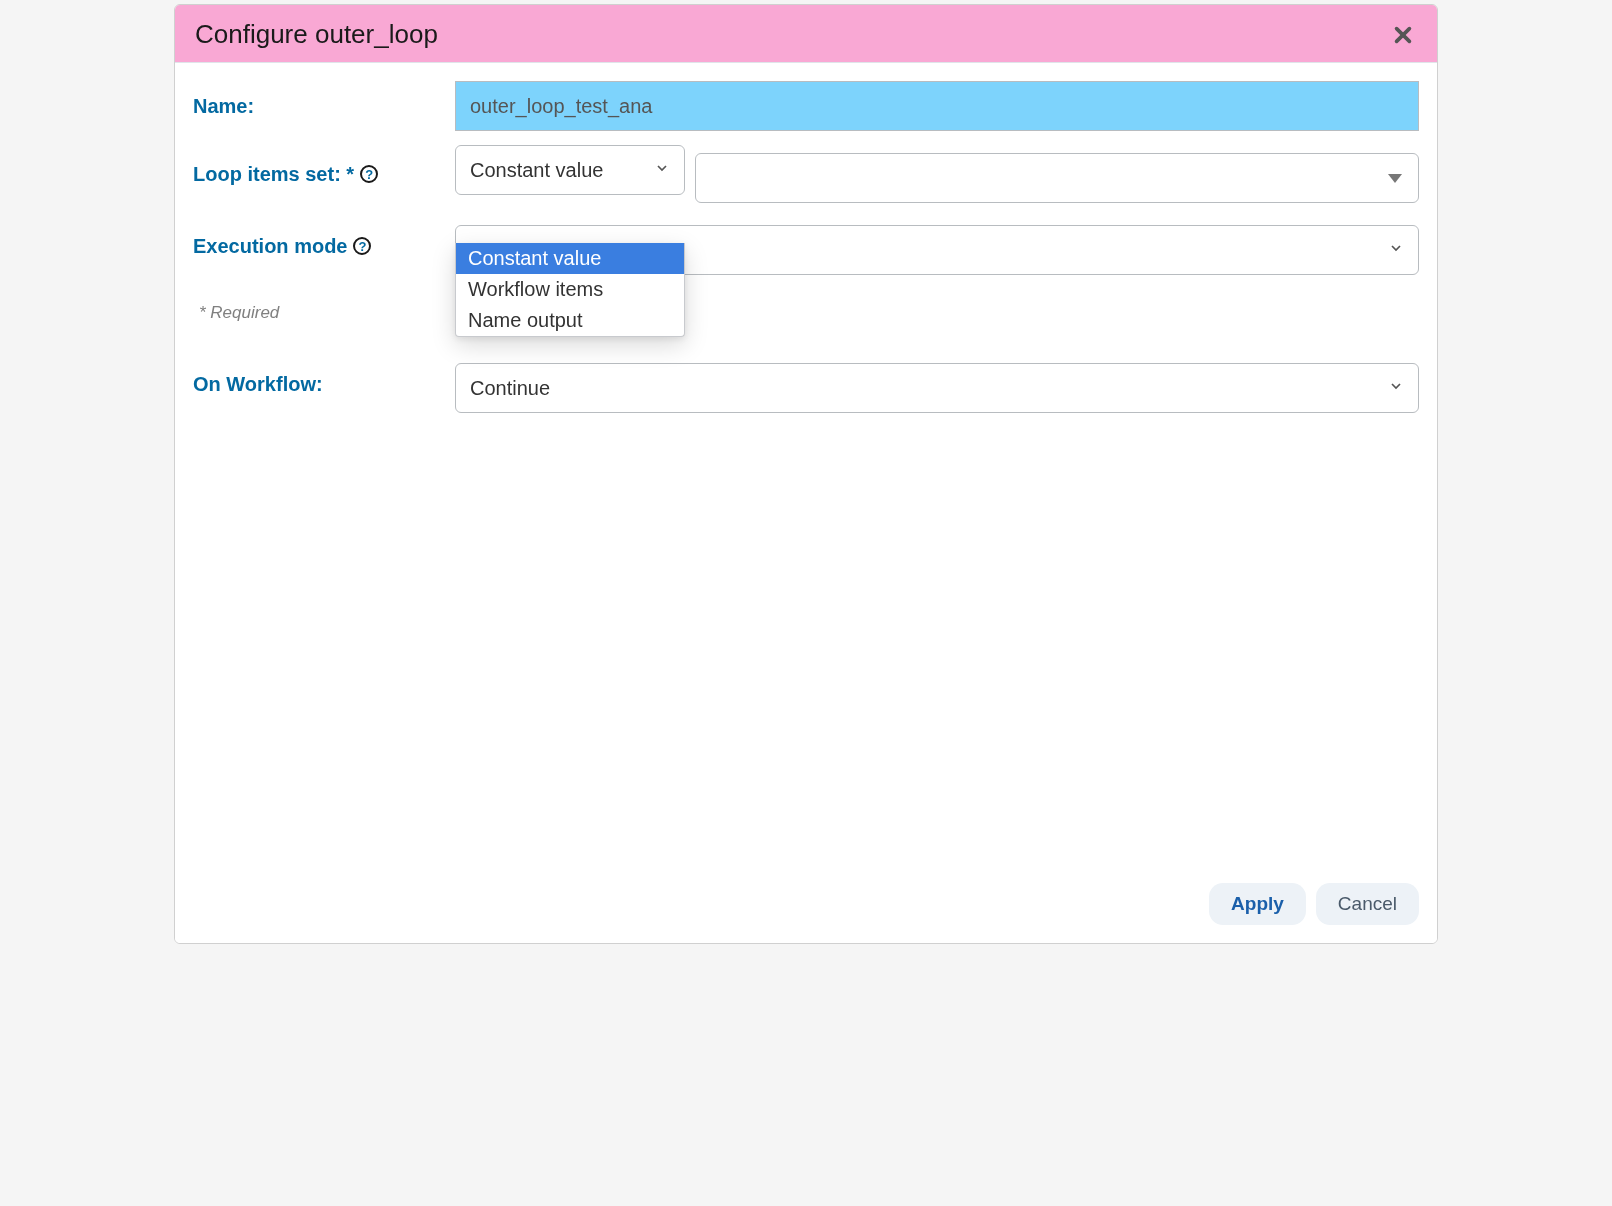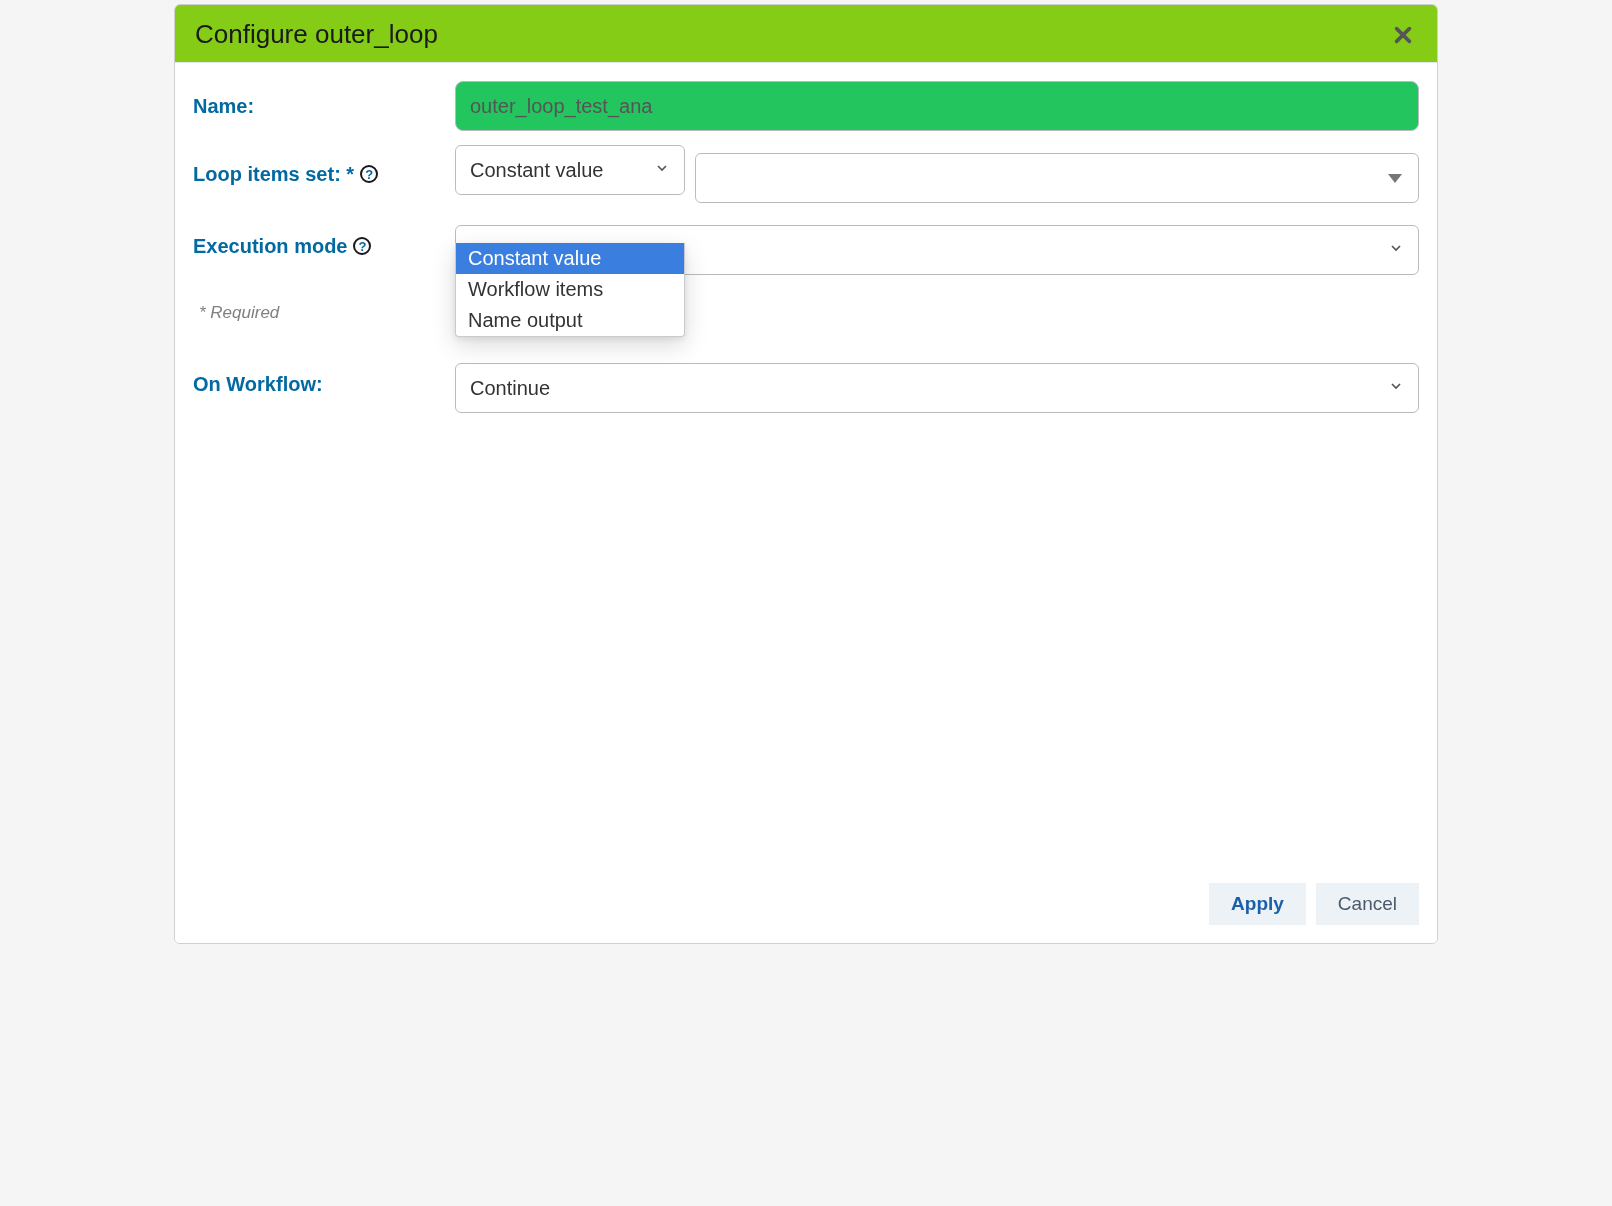--- a/index.html
+++ b/index.html
@@ -17,21 +17,21 @@
       border: 1px solid #d0d0d0;
       border-radius: 6px;
       width: 1264px;
       height: 940px;
       margin: 0 auto;
       display: flex;
       flex-direction: column;
       overflow: hidden;
     }
     .dialog-header {
-      background: #84cc16;
+      background: #f9a8d4;
       padding: 14px 20px 12px 20px;
       display: flex;
       align-items: center;
       justify-content: space-between;
       border-bottom: 1px solid #e0e5ea;
     }
     .dialog-title {
       font-size: 26px;
       font-weight: 400;
       color: #1a1a1a;
@@ -83,25 +83,25 @@
     }
     .form-field {
       flex: 1;
       display: flex;
       gap: 10px;
     }
     .text-input {
       width: 100%;
       height: 50px;
       border: 1px solid #b8bcc0;
-      border-radius: 8px;
+      border-radius: 0;
       padding: 0 14px;
       font-size: 20px;
       color: #555;
-      background: #22c55e;
+      background: #7dd3fc;
     }
     .select-wrap {
       position: relative;
       height: 50px;
       border: 1px solid #b8bcc0;
       border-radius: 6px;
       background: #fff;
       display: flex;
       align-items: center;
       padding: 0 14px;
@@ -168,21 +168,21 @@
       padding: 12px 18px 18px 18px;
       display: flex;
       justify-content: flex-end;
       gap: 10px;
       background: #fff;
     }
     .btn {
       height: 42px;
       padding: 0 22px;
       border: none;
-      border-radius: 0;
+      border-radius: 14px;
       font-size: 19px;
       font-weight: 600;
       cursor: pointer;
       background: #edf2f7;
     }
     .btn-primary {
       color: #1a5faa;
     }
     .btn-secondary {
       color: #4a5a6a;

